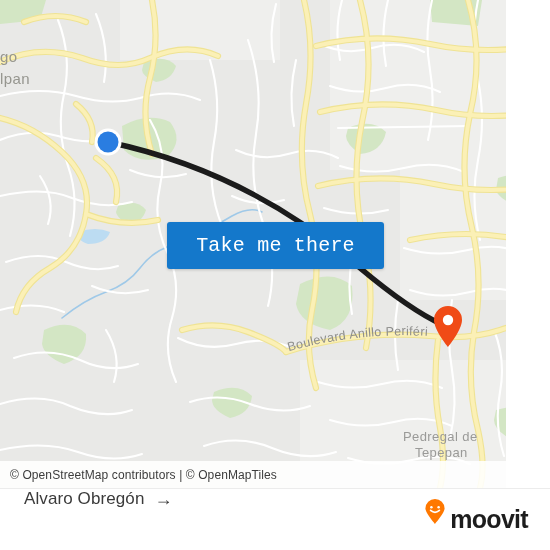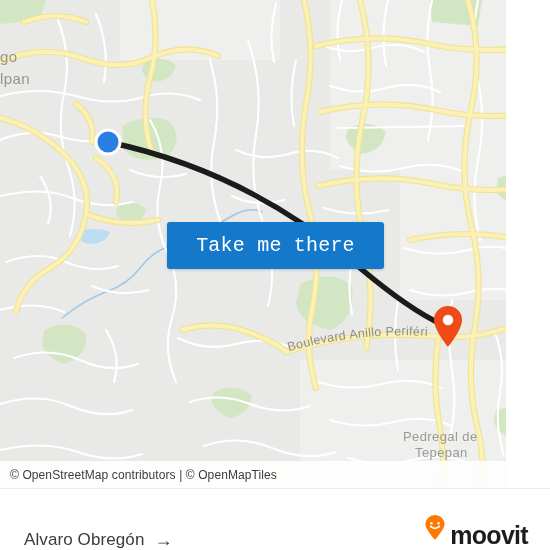--- a/index.html
+++ b/index.html
@@ -73,21 +73,21 @@
   }
 
   
   #footer {
     position: absolute;
     left: 0; top: 488px;
     width: 550px; height: 62px;
     background: #ffffff;
     border-top: 1px solid #ececec;
     display: flex;
-    align-items: flex-end;
+    align-items: flex-start;
     justify-content: space-between;
     padding: 0 22px 0 24px;
   }
   #route-summary {
     display: flex;
     align-items: center;
     gap: 10px;
     font-size: 17px;
     color: #3b3b3b;
     letter-spacing: .1px;

